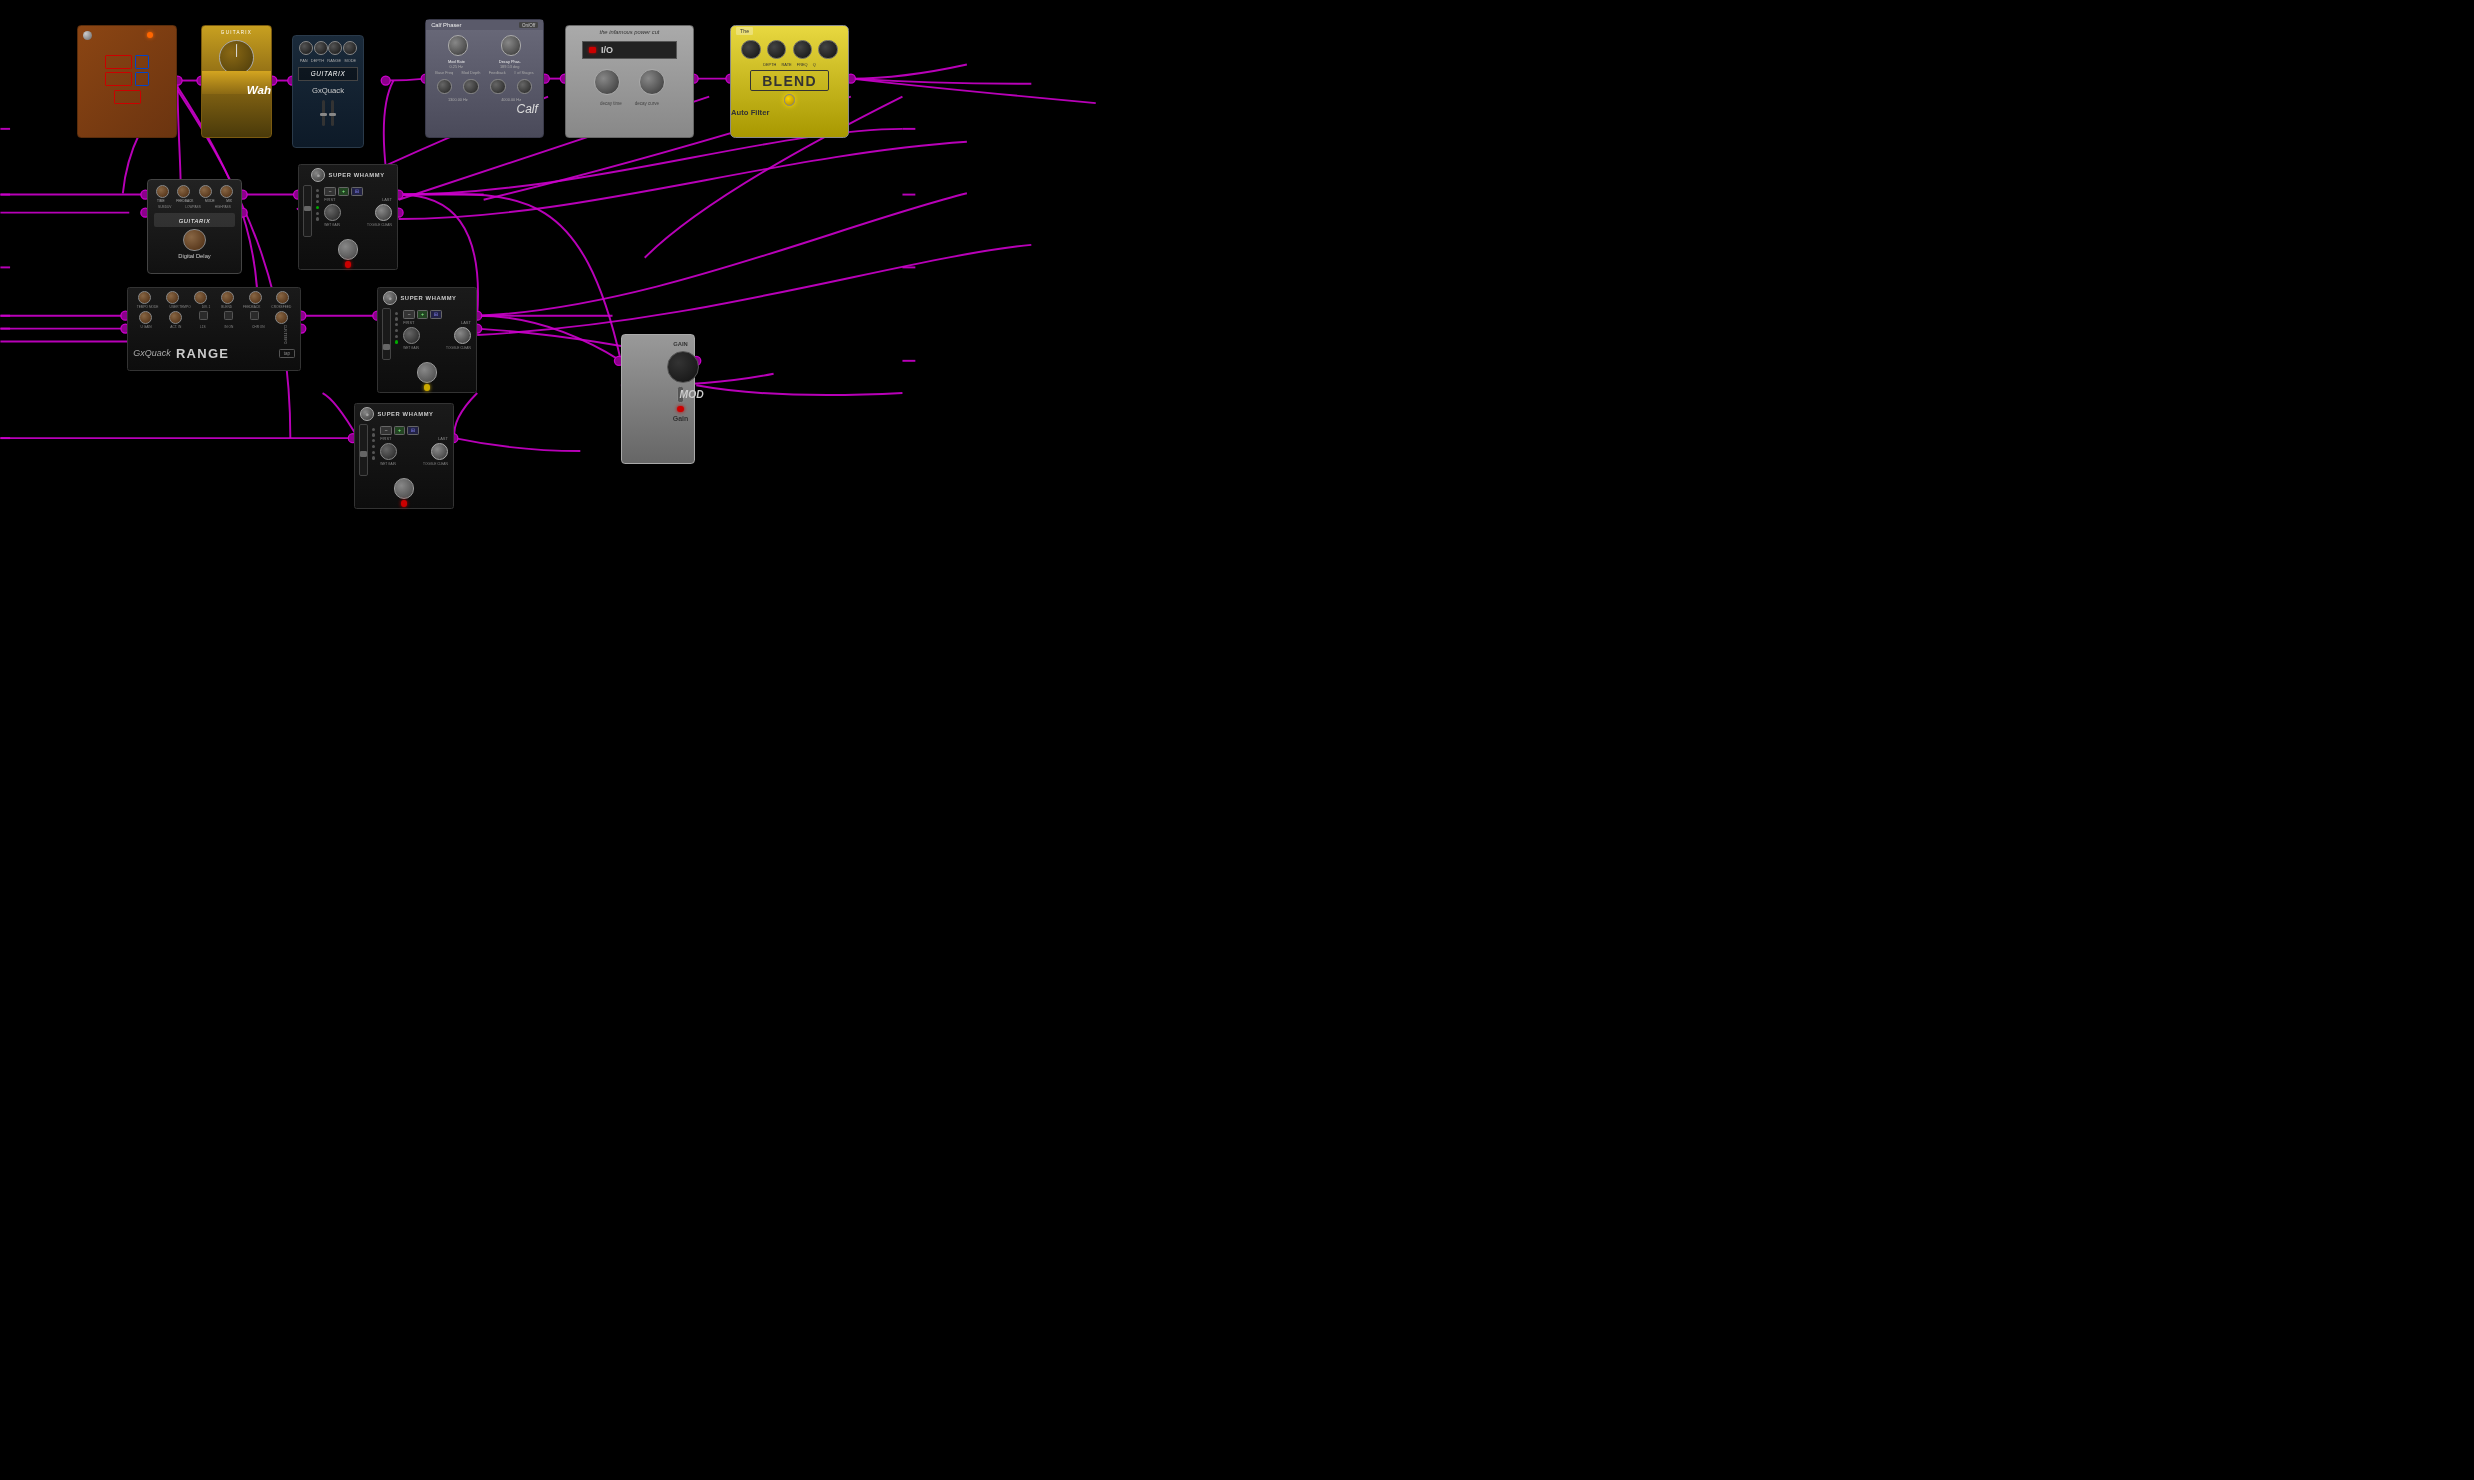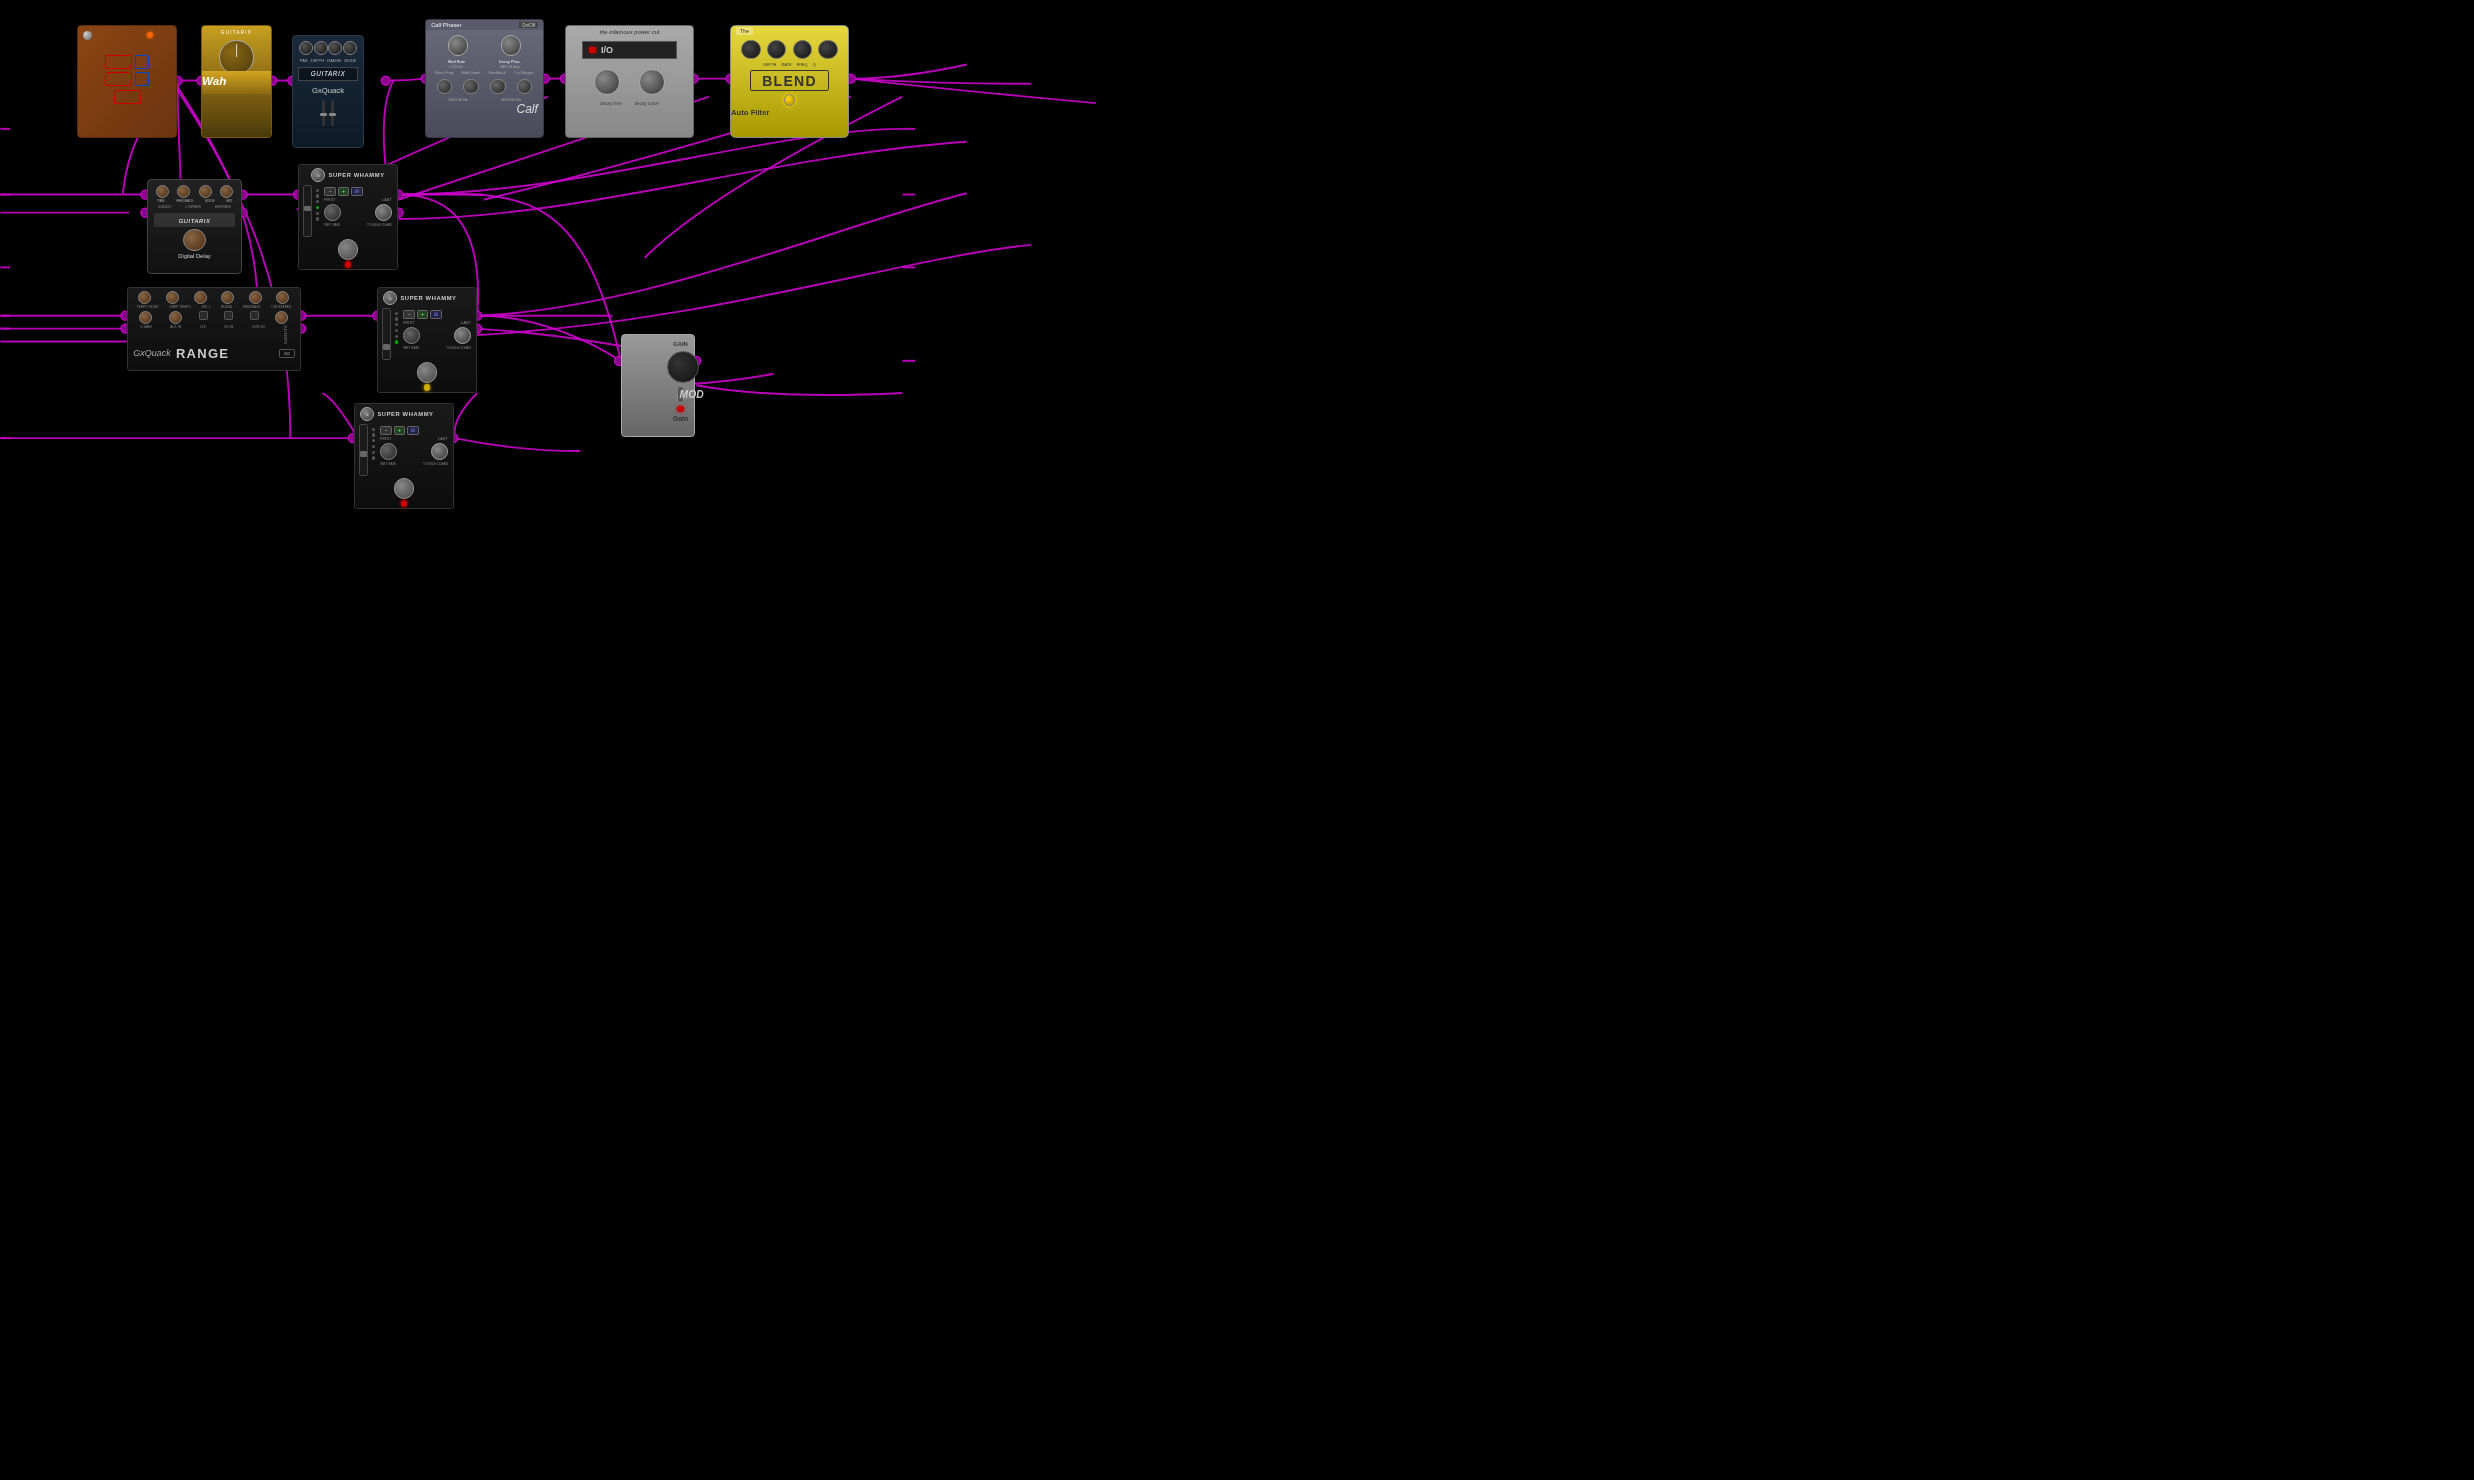--- a/index.html
+++ b/index.html
@@ -337,21 +337,21 @@
 </div>
 
 <div class="plugin" id="plugin-wah" style="left:201px;top:24.5px;width:71px;height:113px;background:linear-gradient(180deg,#C8A020 0%,#8B6914 50%,#4a3a0a 100%);border:0.6px solid #7a5a10;">
   <div style="position:relative;padding:3.2px;text-align:center;">
     <div style="font-size:4.5px;color:#fff;letter-spacing:1.3px;padding-top:1.3px;">GUITARIX</div>
     <div style="width:35px;height:35px;border-radius:50%;background:radial-gradient(circle at 35% 35%,#8B6914,#4a3a0a);margin:5.2px auto;border:1.9px solid #aaa;position:relative;">
       <div style="position:absolute;width:1.9px;height:13px;background:#ddd;top:3.2px;left:50%;transform:translateX(-50%);border-radius:1.3px;"></div>
     </div>
     <div style="font-size:5.2px;color:#fff;background:rgba(0,0,0,0.5);padding:1.3px 2.6px;margin:1.9px;border-radius:1.3px;letter-spacing:0.6px;">GUITARIX</div>
     <div style="position:absolute;bottom:0;left:0;right:0;height:22.6px;background:linear-gradient(180deg,#D4A520,#8B6914);">
-      <div style="font-size:11.6px;color:#fff;font-style:italic;font-weight:bold;text-align:left;padding-top:3px;">Wah</div>
+      <div style="font-size:11.6px;color:#fff;font-style:italic;font-weight:bold;text-align:right;padding-top:12px;">Wah</div>
     </div>
   </div>
 </div>
 
 <div class="plugin" id="plugin-gxquack" style="left:292px;top:35px;width:72px;height:113px;background:linear-gradient(180deg,#1a2a3a 0%,#0d1a28 100%);border:0.6px solid #2a3a4a;">
   <div style="padding:5.2px;">
     <div style="display:flex;justify-content:space-around;padding-bottom:2.6px;">
       <div class="small-knob"></div>
       <div class="small-knob"></div>
       <div class="small-knob"></div>
@@ -645,21 +645,21 @@
         <span>TOGGLE CLEAN</span>
       </div>
     </div>
   </div>
   <div style="text-align:center;padding:1.9px;">
     <div style="width:20.6px;height:20.6px;border-radius:50%;background:radial-gradient(circle at 35% 35%,#888,#444);border:1.9px solid #999;margin:0 auto 1.3px;"></div>
     <div style="width:6.4px;height:6.4px;border-radius:50%;background:#CC0000;box-shadow:0 0 3.9px #CC0000;margin:0 auto;"></div>
   </div>
 </div>
 
-<div class="plugin" id="plugin-gain" style="left:621px;top:334px;width:74px;height:103px;background:linear-gradient(180deg,#999 0%,#666 100%);border:1.3px solid #aaa;border-radius:3.9px;padding-left:45px;">
+<div class="plugin" id="plugin-gain" style="left:621px;top:334px;width:74px;height:130px;background:linear-gradient(180deg,#999 0%,#666 100%);border:1.3px solid #aaa;border-radius:3.9px;padding-left:45px;">
   <div style="text-align:center;font-size:5.8px;color:#333;font-weight:bold;padding-top:6.4px;">GAIN</div>
   <div style="width:32px;height:32px;border-radius:50%;background:radial-gradient(circle at 35% 35%,#333,#111);border:1.9px solid #555;margin:3.2px auto;"></div>
   <div style="background:#555;border:1.3px solid #888;border-radius:2.6px;margin:3.2px 9.7px;padding:1.9px;text-align:center;">
     <span style="font-size:10.3px;color:#ccc;font-weight:bold;font-style:italic;">MOD</span>
   </div>
   <div style="width:6.4px;height:6.4px;border-radius:50%;background:#CC0000;box-shadow:0 0 3.9px #CC0000;margin:3.2px auto;"></div>
   <div style="text-align:center;font-size:7px;color:#333;font-weight:bold;">Gain</div>
 </div>
 
 

